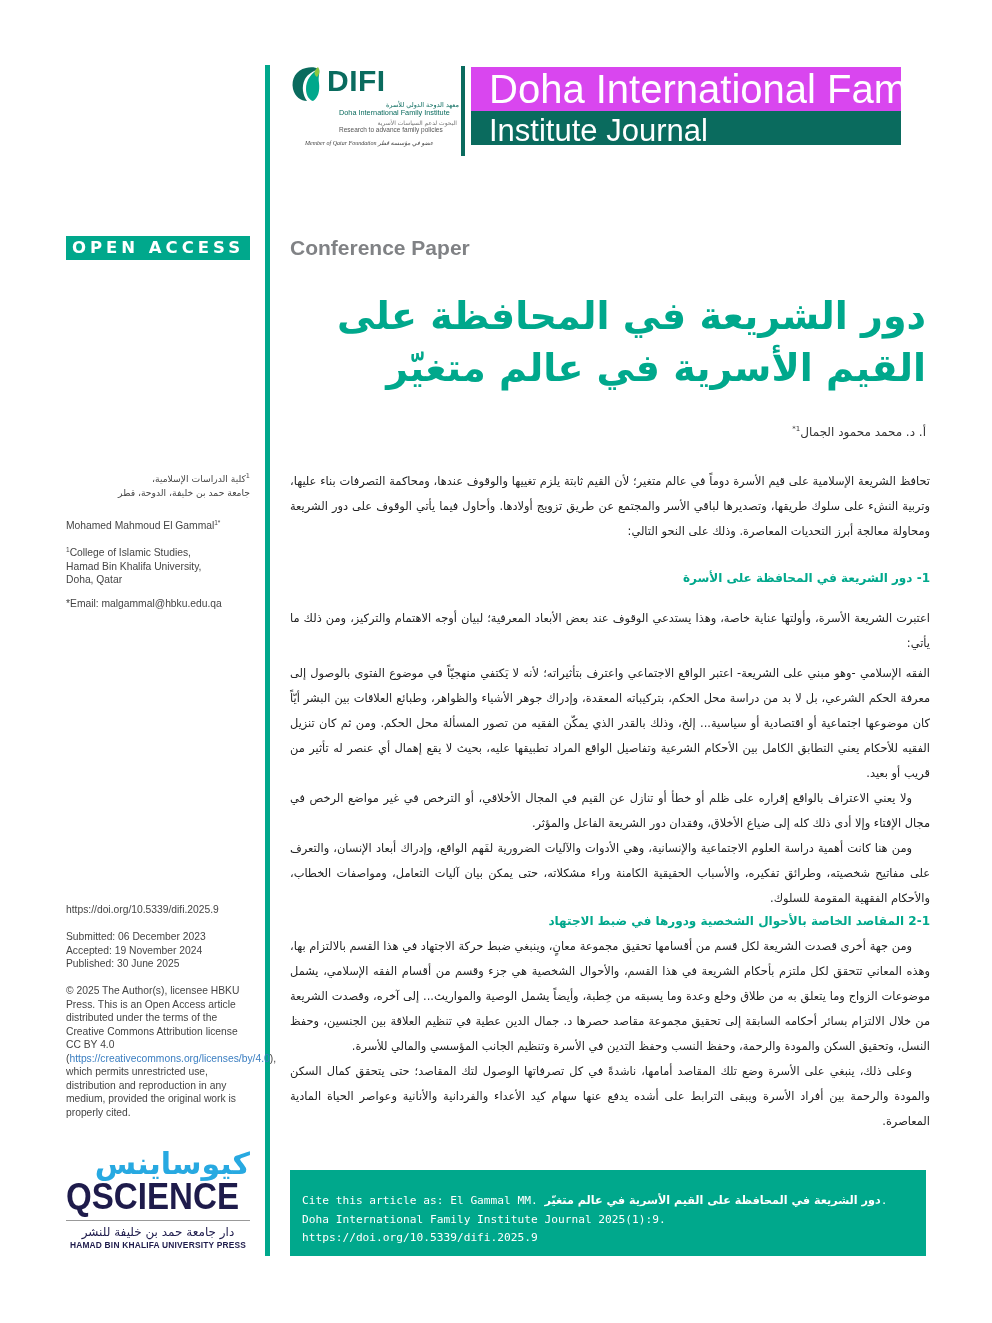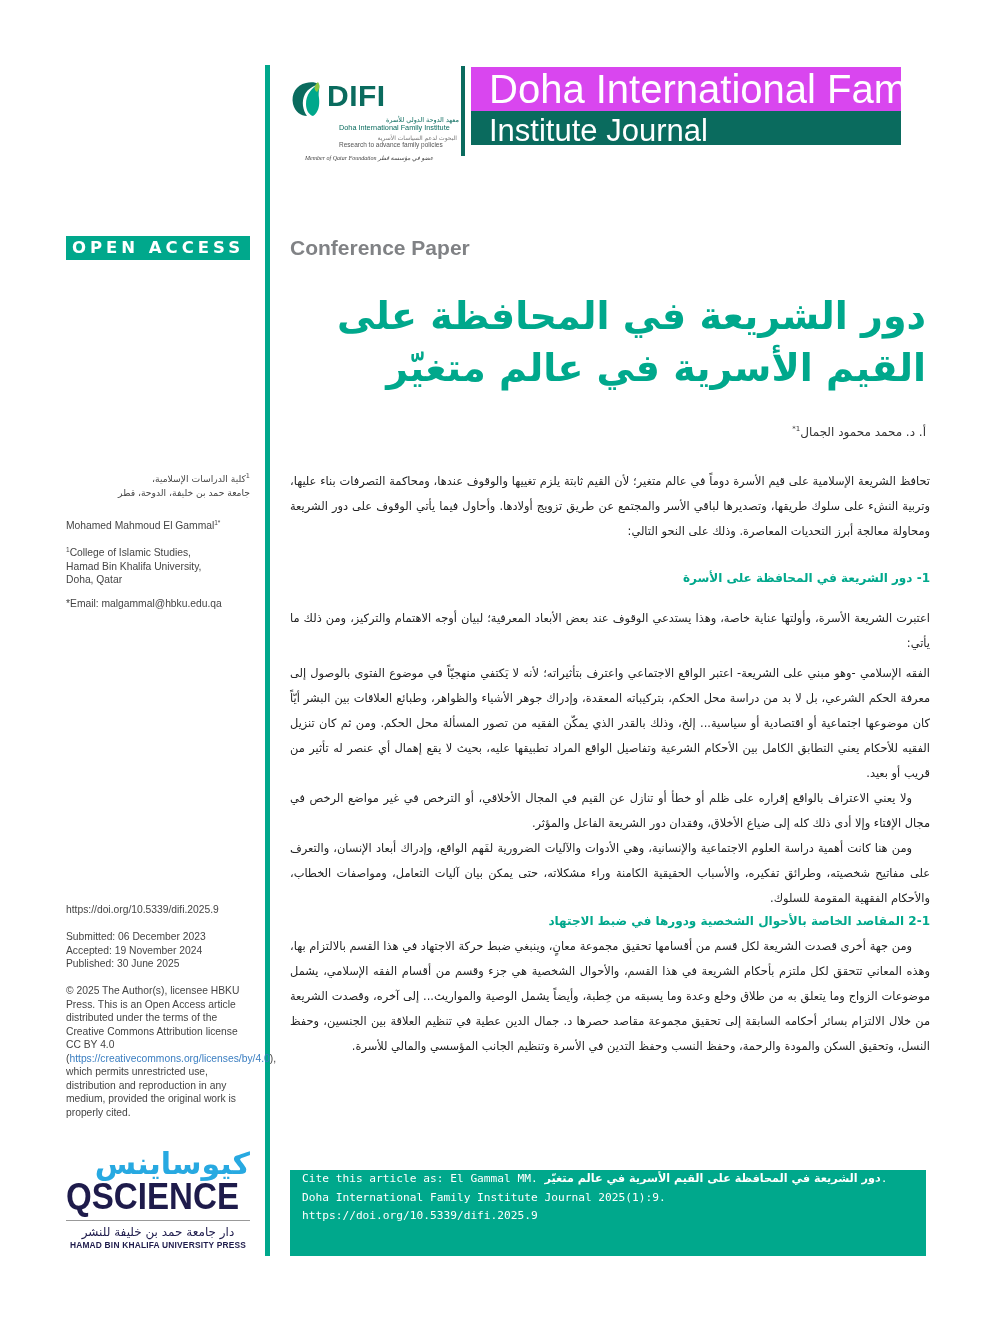--- a/index.html
+++ b/index.html
@@ -2,21 +2,21 @@
 <html><head>
 <meta charset="utf-8">
 <style>
   * { box-sizing: border-box; margin: 0; padding: 0; }
   html, body { width: 992px; height: 1323px; background: #ffffff; overflow: hidden; }
   body { position: relative; font-family: "DejaVu Sans", sans-serif; color: #222; }
 
   .vline { position: absolute; left: 265px; top: 65px; width: 5px; height: 1191px; background: #00a88c; }
 
   
-  .logo { position: absolute; left: 289px; top: 76px; width: 170px; height: 92px; }
+  .logo { position: absolute; left: 289px; top: 61px; width: 170px; height: 92px; }
   .logo-mark { position: absolute; left: 2px; top: 4px; width: 30px; height: 38px; }
   .logo-word { position: absolute; left: 38px; top: 2px; font-family: "Liberation Sans", sans-serif; font-weight: bold; font-size: 30px; color: #0a6b5e; letter-spacing: 0.5px; line-height: 36px; }
   .logo-ar1 { position: absolute; right: 0; left: 50px; top: 40px; font-size: 6.5px; color: #0a6b5e; text-align: right; direction: rtl; }
   .logo-en1 { position: absolute; left: 50px; top: 47px; font-family: "Liberation Sans", sans-serif; font-size: 7.3px; color: #0a6b5e; white-space: nowrap; }
   .logo-ar2 { position: absolute; left: 50px; top: 58px; right: 2px; font-size: 6px; color: #777; text-align: right; direction: rtl; }
   .logo-en2 { position: absolute; left: 50px; top: 65px; font-family: "Liberation Sans", sans-serif; font-size: 6.5px; color: #555; white-space: nowrap; }
   .logo-member { position: absolute; left: 16px; top: 78px; font-family: "Liberation Serif", serif; font-style: italic; font-size: 6px; color: #444; white-space: nowrap; }
 
   .vline2 { position: absolute; left: 461px; top: 66px; width: 4px; height: 90px; background: #0a6b5e; }
 
@@ -46,21 +46,21 @@
   .qs-en { font-family: "Liberation Sans", sans-serif; font-weight: bold; font-size: 36px; line-height: 34px; color: #1e1b4b; letter-spacing: 0px; text-align: center; transform: scaleX(0.92); transform-origin: left; white-space: nowrap; }
   .qs-rule { height: 1px; background: #999; margin: 6px 0 4px; }
   .qs-ar2 { font-family: "DejaVu Sans", sans-serif; font-size: 12px; color: #1e1b4b; text-align: center; direction: rtl; line-height: 15px; }
   .qs-en2 { font-family: "Liberation Sans", sans-serif; font-weight: bold; font-size: 8.4px; color: #1e1b4b; text-align: center; letter-spacing: 0.2px; white-space: nowrap; }
 
   .body { position: absolute; left: 290px; width: 640px; direction: rtl; text-align: justify; font-family: "DejaVu Sans", sans-serif; font-size: 11.4px; line-height: 25px; color: #222; }
   .body p.ind { text-indent: 18px; }
   .h1 { position: absolute; left: 290px; width: 640px; direction: rtl; text-align: right; font-family: "DejaVu Sans", sans-serif; font-weight: bold; font-size: 12px; color: #00a88c; line-height: 18px; }
   .h2 { font-weight: bold; color: #00a88c; font-size: 12px; text-align: right; }
 
-  .cite { position: absolute; left: 290px; top: 1170px; width: 636px; height: 86px; background: #00a88c; color: #fff; padding: 0 12px; font-family: "DejaVu Sans Mono", monospace; font-size: 11.2px; line-height: 18.5px; }
+  .cite { position: absolute; left: 290px; top: 1170px; width: 636px; height: 86px; background: #00a88c; color: #fff; padding: 22px 12px; font-family: "DejaVu Sans Mono", monospace; font-size: 11.2px; line-height: 18.5px; }
   .cite .ar { font-family: "DejaVu Sans", sans-serif; font-weight: bold; }
 </style>
 </head>
 <body>
 
 <div class="vline"></div>
 
 <div class="logo">
   <svg class="logo-mark" viewBox="0 0 30 38">
     <path d="M15 3 C5 5 0 14 2 24 C4 32 10 36 16 36 C12 30 10 22 14 14 C17 9 22 6 28 4 C24 2 19 2 15 3 Z" fill="#0a6b5e"></path>
@@ -131,18 +131,19 @@
 
 <div class="body" style="top:661px;">
   <p>الفقه الإسلامي -وهو مبني على الشريعة- اعتبر الواقع الاجتماعي واعترف بتأثيراته؛ لأنه لا يَكتفي منهجيّاً في موضوع الفتوى بالوصول إلى معرفة الحكم الشرعي، بل لا بد من دراسة محل الحكم، بتركيباته المعقدة، وإدراك جوهر الأشياء والظواهر، وطبائع العلاقات بين البشر أيّاً كان موضوعها اجتماعية أو اقتصادية أو سياسية... إلخ، وذلك بالقدر الذي يمكّن الفقيه من تصور المسألة محل الحكم. ومن ثم كان تنزيل الفقيه للأحكام يعني التطابق الكامل بين الأحكام الشرعية وتفاصيل الواقع المراد تطبيقها عليه، بحيث لا يقع إهمال أي عنصر له تأثير من قريب أو بعيد.</p>
   <p class="ind">ولا يعني الاعتراف بالواقع إقراره على ظلم أو خطأ أو تنازل عن القيم في المجال الأخلاقي، أو الترخص في غير مواضع الرخص في مجال الإفتاء وإلا أدى ذلك كله إلى ضياع الأخلاق، وفقدان دور الشريعة الفاعل والمؤثر.</p>
   <p class="ind">ومن هنا كانت أهمية دراسة العلوم الاجتماعية والإنسانية، وهي الأدوات والآليات الضرورية لفَهم الواقع، وإدراك أبعاد الإنسان، والتعرف على مفاتيح شخصيته، وطرائق تفكيره، والأسباب الحقيقية الكامنة وراء مشكلاته، حتى يمكن بيان آليات التعامل، ومواصفات الخطاب، والأحكام الفقهية المقومة للسلوك.</p>
 </div>
 
 <div class="body" style="top:909px;">
   <div class="h2">2-1 المقاصد الخاصة بالأحوال الشخصية ودورها في ضبط الاجتهاد</div>
   <p class="ind">ومن جهة أخرى قصدت الشريعة لكل قسم من أقسامها تحقيق مجموعة معانٍ، وينبغي ضبط حركة الاجتهاد في هذا القسم بالالتزام بها، وهذه المعاني تتحقق لكل ملتزم بأحكام الشريعة في هذا القسم، والأحوال الشخصية هي جزء وقسم من أقسام الفقه الإسلامي، يشمل موضوعات الزواج وما يتعلق به من طلاق وخلع وعدة وما يسبقه من خِطبة، وأيضاً يشمل الوصية والمواريث... إلى آخره، وقصدت الشريعة من خلال الالتزام بسائر أحكامه السابقة إلى تحقيق مجموعة مقاصد حصرها د. جمال الدين عطية في تنظيم العلاقة بين الجنسين، وحفظ النسل، وتحقيق السكن والمودة والرحمة، وحفظ النسب وحفظ التدين في الأسرة وتنظيم الجانب المؤسسي والمالي للأسرة.</p>
+  <p class="ind">وعلى ذلك، ينبغي على الأسرة وضع تلك المقاصد أمامها، ناشدةً في كل تصرفاتها الوصول لتك المقاصد؛ حتى يتحقق كمال السكن والمودة والرحمة بين أفراد الأسرة ويبقى الترابط على أشده يدفع عنها سهام كيد الأعداء والفردانية والأنانية وعواصر الحياة المادية المعاصرة.</p>
 </div>
 
 <div class="cite">
   <span>Cite this article as: El Gammal MM. </span><span class="ar">دور الشريعة في المحافظة على القيم الأسرية في عالم متغيّر</span><span>. Doha International Family Institute Journal 2025(1):9.</span><br>
   <span>https://doi.org/10.5339/difi.2025.9</span>
 </div>
 
 </body></html>

